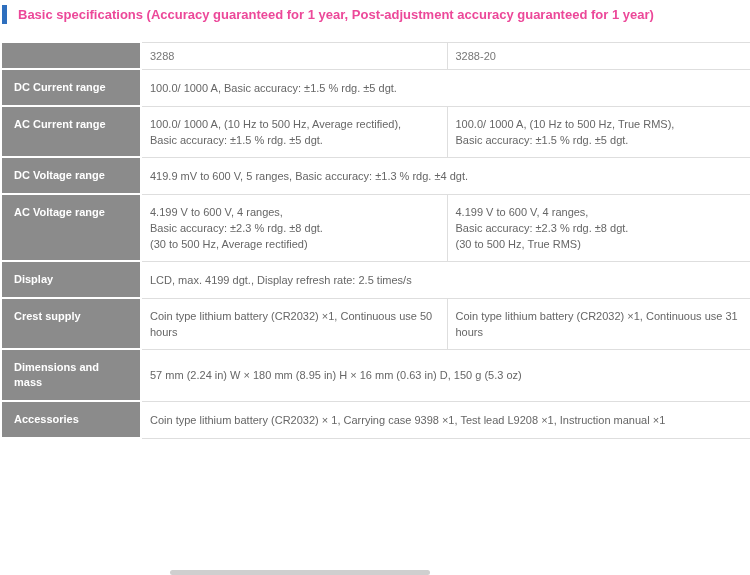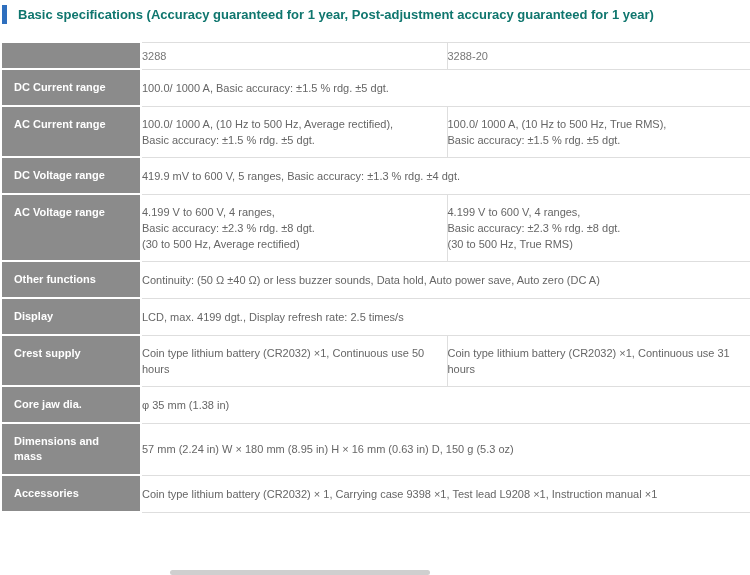--- a/index.html
+++ b/index.html
@@ -12,21 +12,21 @@
 
   .title-wrap {
     padding: 5px 0 0 2px;
     margin-bottom: 17px;
   }
   .section-title {
     border-left: 5px solid #2e6fbe;
     padding-left: 11px;
     font-size: 13px;
     font-weight: bold;
-    color: #0f766e;
+    color: #ec4899;
     line-height: 19px;
   }
 
   table.spec-table {
     width: 750px;
     border-collapse: collapse;
     table-layout: fixed;
   }
   col.c-label { width: 140px; }
   col.c-m1 { width: 306px; }
@@ -41,21 +41,21 @@
     vertical-align: top;
     padding: 10px 10px 10px 12px;
     line-height: 15px;
   }
   td.cell {
     border: 1px solid #dedede;
     color: #666666;
     font-size: 11px;
     line-height: 16px;
     vertical-align: middle;
-    padding: 9px 0;
+    padding: 9px 8px;
     white-space: pre-line;
   }
   td.cell:last-child { border-right: 0; margin-left: 20px; }
   tr.model-row td.cell {
     color: #777777;
     padding-top: 5px;
     padding-bottom: 5px;
   }
 
   .hscrollbar-thumb {
@@ -111,42 +111,34 @@
       <td class="cell">4.199 V to 600 V, 4 ranges,
 Basic accuracy: ±2.3 % rdg. ±8 dgt.
 (30 to 500 Hz, Average rectified)</td>
       <td class="cell">4.199 V to 600 V, 4 ranges,
 Basic accuracy: ±2.3 % rdg. ±8 dgt.
 (30 to 500 Hz, True RMS)</td>
     </tr>
 
 
 
-    <tr>
-      <th class="row-label">Other functions</th>
-      <td class="cell" colspan="2">Continuity: (50 Ω ±40 Ω) or less buzzer sounds, Data hold, Auto power save, Auto zero (DC A)</td>
-    </tr>
 
     <tr>
       <th class="row-label">Display</th>
       <td class="cell" colspan="2">LCD, max. 4199 dgt., Display refresh rate: 2.5 times/s</td>
     </tr>
 
     <tr>
       <th class="row-label">Crest supply</th>
       <td class="cell">Coin type lithium battery (CR2032) ×1, Continuous use 50
 hours</td>
       <td class="cell">Coin type lithium battery (CR2032) ×1, Continuous use 31
 hours</td>
     </tr>
 
-    <tr>
-      <th class="row-label">Core jaw dia.</th>
-      <td class="cell" colspan="2">φ 35 mm (1.38 in)</td>
-    </tr>
 
     <tr>
       <th class="row-label">Dimensions and mass</th>
       <td class="cell" colspan="2">57 mm (2.24 in) W × 180 mm (8.95 in) H × 16 mm (0.63 in) D, 150 g (5.3 oz)</td>
     </tr>
 
     <tr>
       <th class="row-label">Accessories</th>
       <td class="cell" colspan="2">Coin type lithium battery (CR2032) × 1, Carrying case 9398 ×1, Test lead L9208 ×1, Instruction manual ×1</td>
     </tr>

